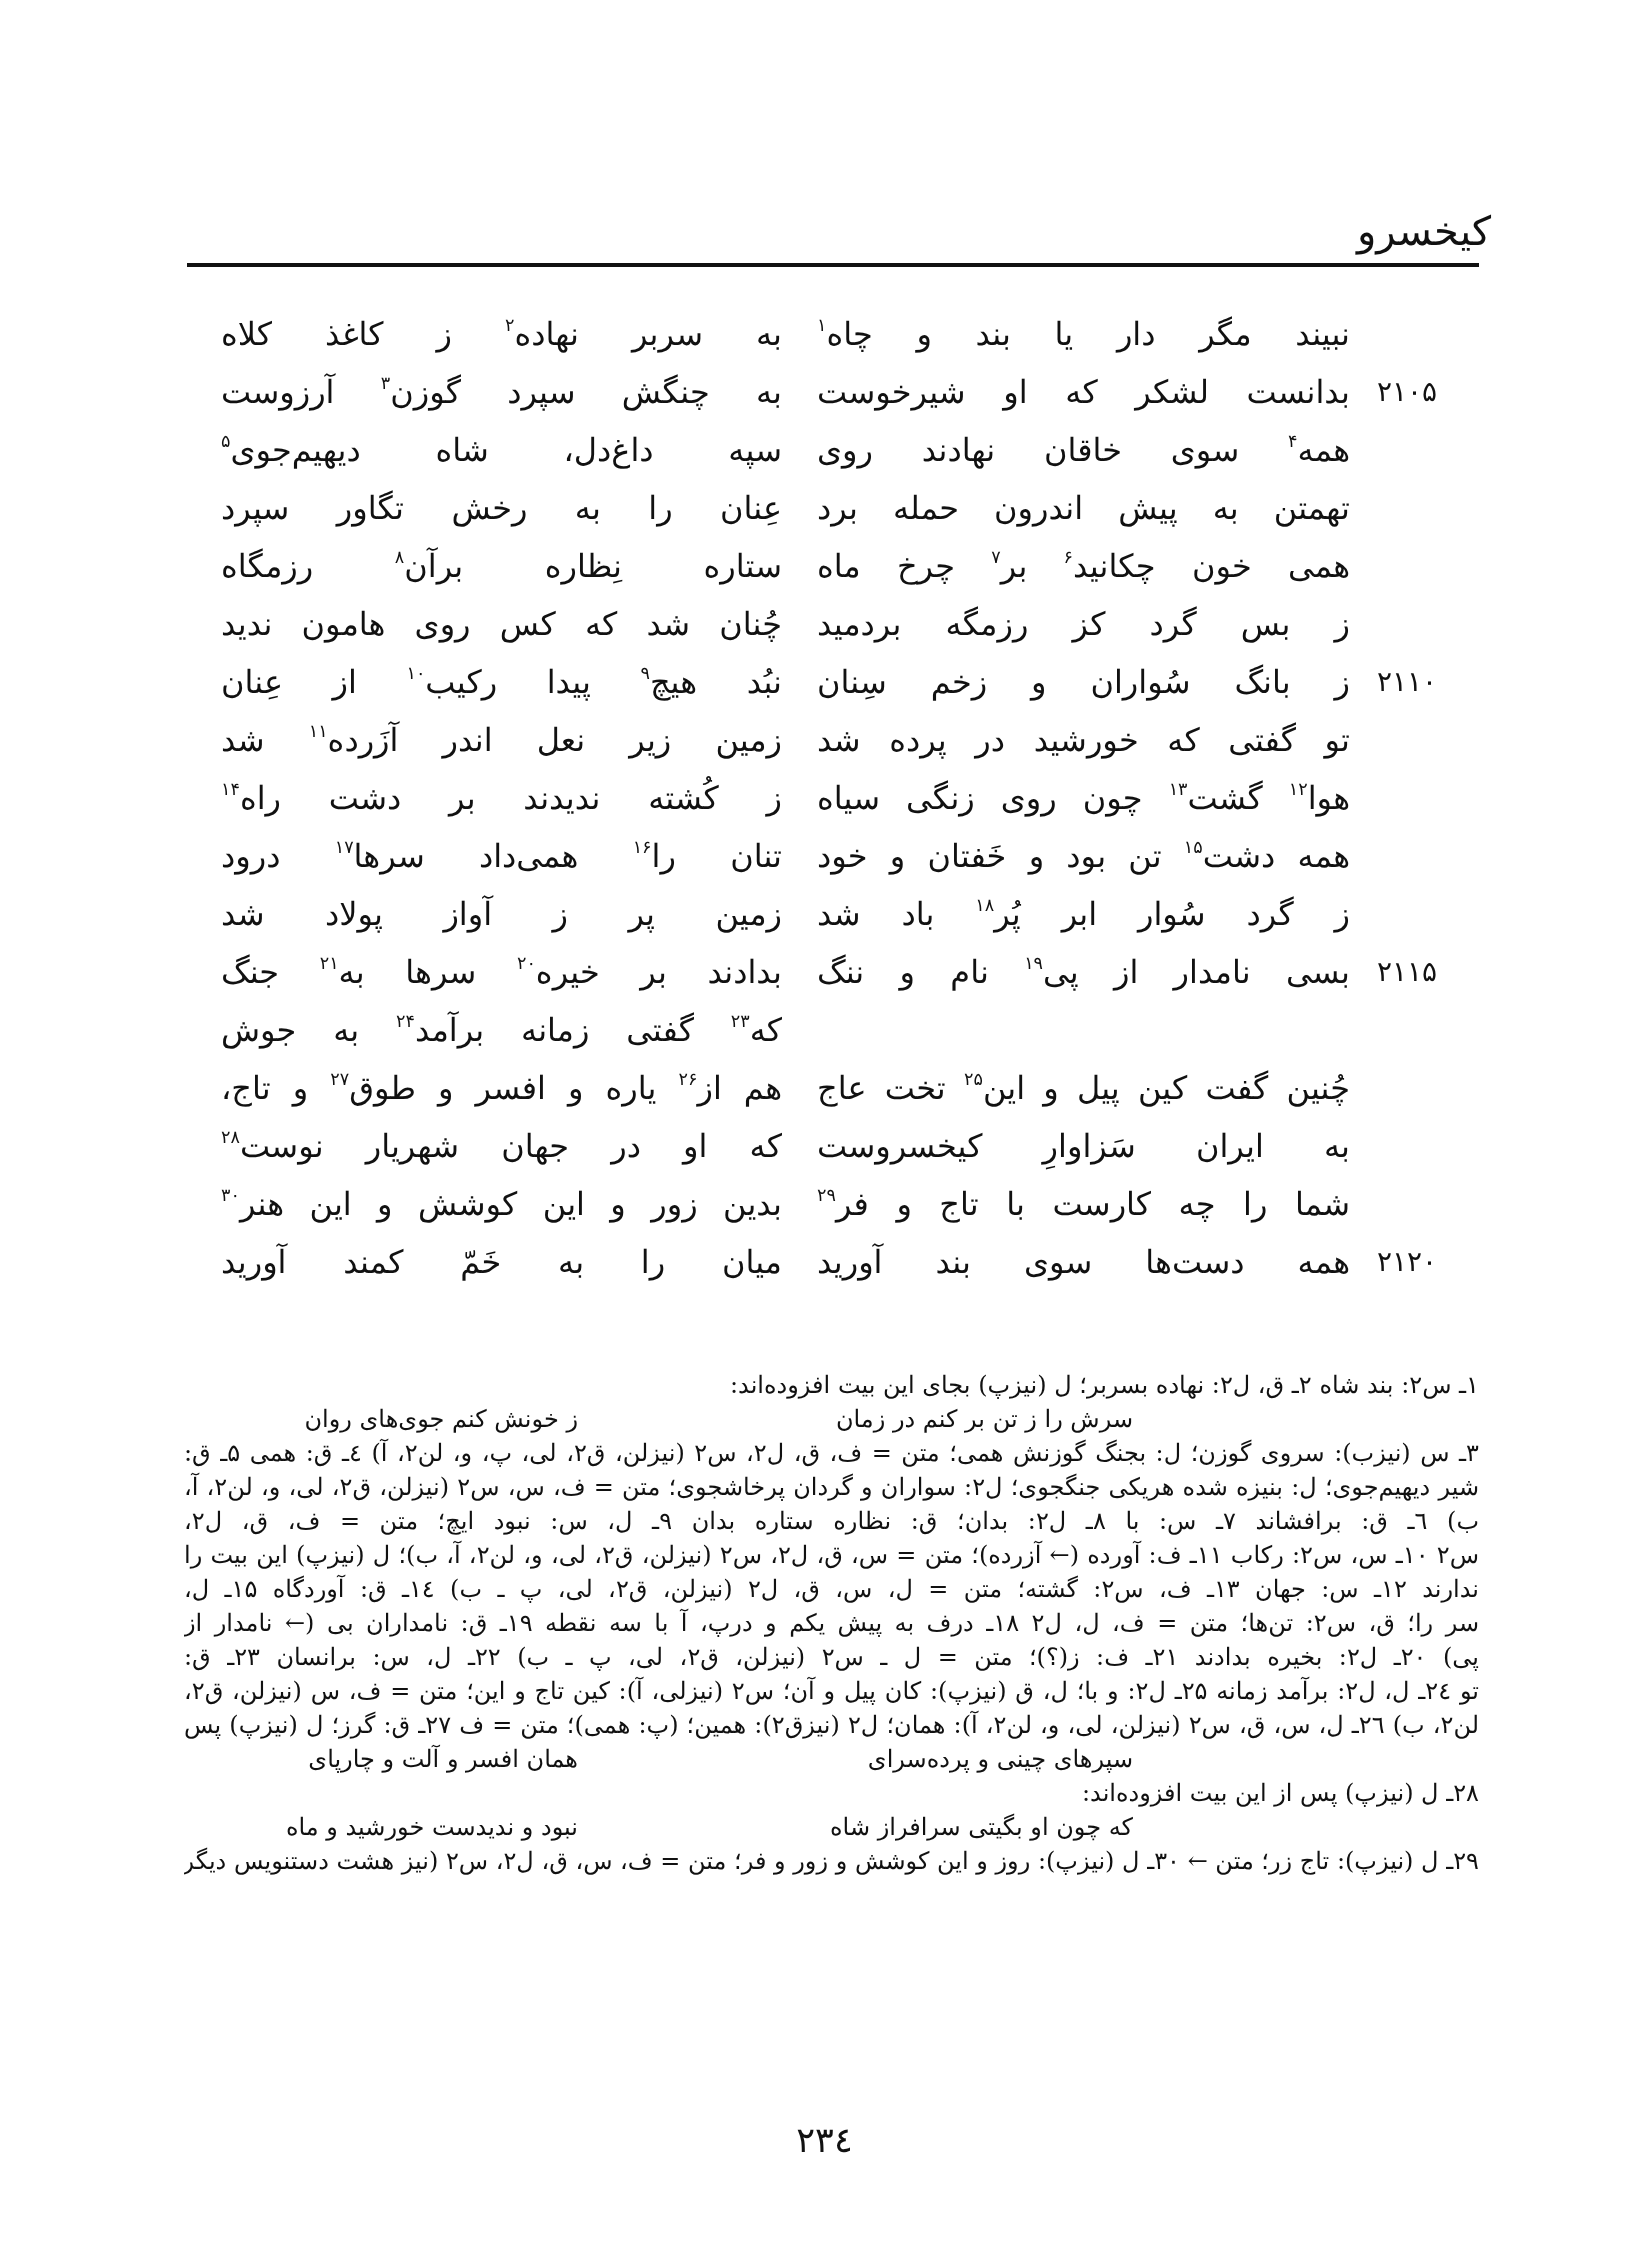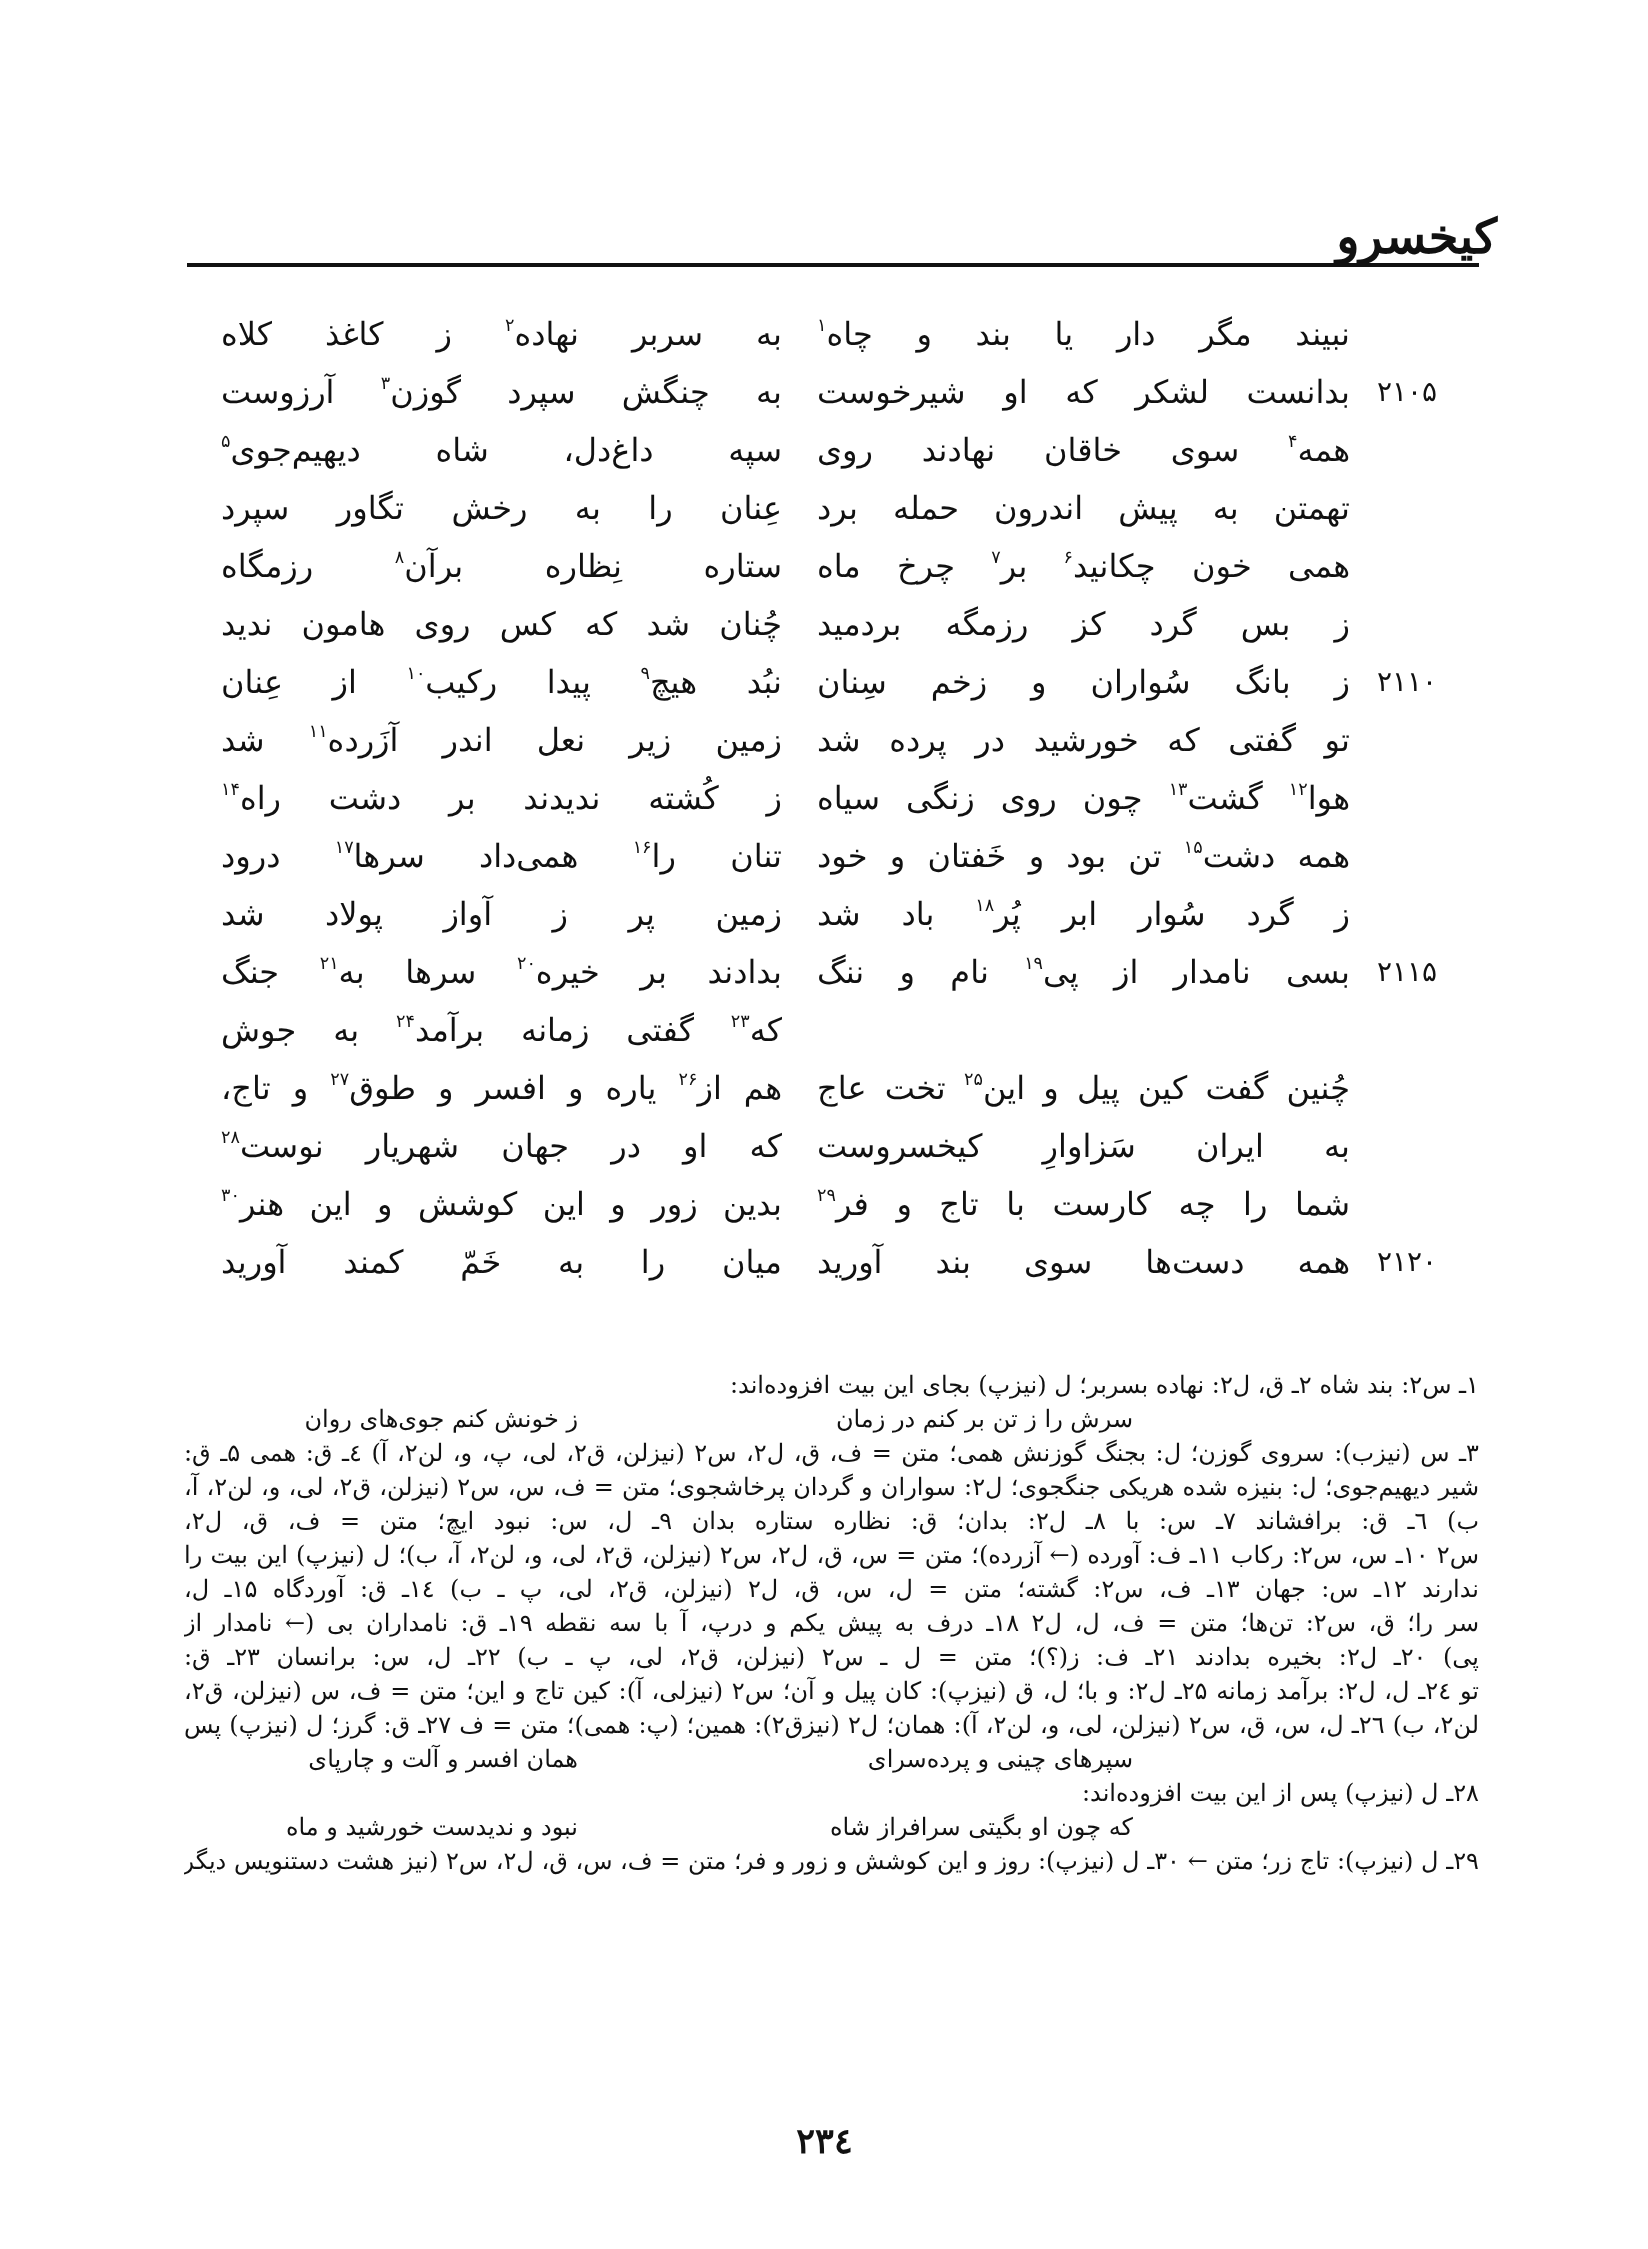--- a/index.html
+++ b/index.html
@@ -4,22 +4,22 @@
 <style>
   html, body { margin: 0; padding: 0; background: #ffffff; }
   body {
     width: 1649px; height: 2250px; position: relative; overflow: hidden;
     color: #111111;
     font-family: "DejaVu Serif", "Liberation Serif", serif;
   }
   .page { position: absolute; left: 0; top: 0; width: 1649px; height: 2250px; }
 
   .running-head {
-    position: absolute; top: 208px; right: 152px;
-    font-size: 48px; font-weight: bold; direction: rtl;
+    position: absolute; top: 208px; right: 158px;
+    font-size: 40px; font-weight: normal; direction: rtl;
   }
   .head-rule {
     position: absolute; top: 263px; left: 187px; width: 1292px; height: 4.2px;
     background: #111111;
   }
 
   .verses {
     position: absolute; top: 305px; left: 187px; width: 1288px;
     direction: rtl;
   }
@@ -46,21 +46,21 @@
   .fn-line { white-space: nowrap; overflow: hidden; text-align: justify; text-align-last: justify; }
   .fn-line.short { text-align-last: right; }
   .fn-couplet {
     position: relative; height: 34px; white-space: nowrap;
   }
   .fn-couplet .c1 { position: absolute; right: 346px; }
   .fn-couplet .c2 { position: absolute; right: 901px; }
 
   .page-number {
     position: absolute; top: 2120px; left: 0; width: 1649px; text-align: center;
-    font-size: 35px; font-weight: bold; direction: rtl;
+    font-size: 35px; font-weight: normal; direction: rtl;
   }
 </style>
 </head>
 <body>
 
 <div class="page">
 
   <div class="running-head">کیخسرو</div>
   <div class="head-rule"></div>
 

